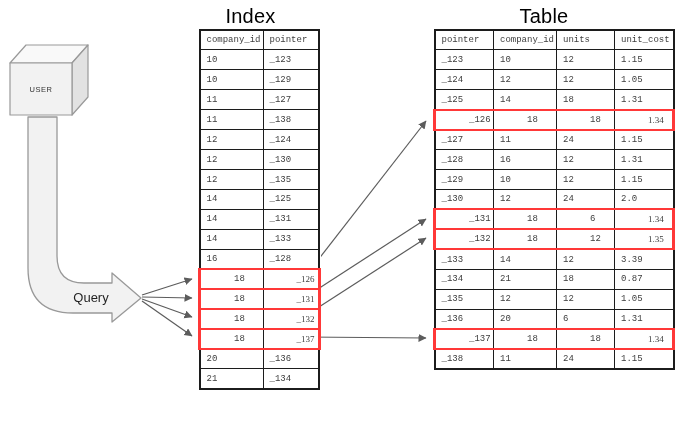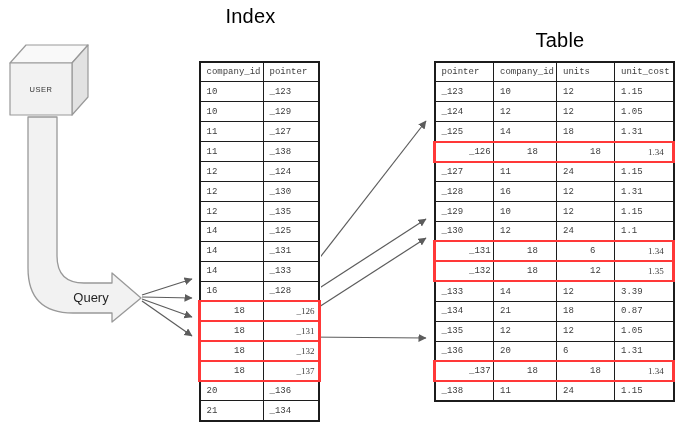--- a/index.html
+++ b/index.html
@@ -3,27 +3,27 @@
 <meta charset="utf-8">
 <style>
   html,body{margin:0;padding:0;background:#fff;}
   #canvas{position:relative;width:700px;height:429px;background:#fff;overflow:hidden;
           font-family:"Liberation Sans",sans-serif;}
   #diagram-svg{position:absolute;left:0;top:0;width:700px;height:429px;}
 
   .tbl-title{position:absolute;text-align:center;font-size:20px;color:#000;
              font-family:"Liberation Sans",sans-serif;letter-spacing:.2px;}
   #index-title{left:198px;top:5px;width:105px;}
-  #main-title{left:443px;top:5px;width:234px;margin-top:24px;}
+  #main-title{left:427px;top:5px;width:234px;}
 
   .tbl-wrap{position:absolute;}
   #index-wrap{left:198px;top:29px;}
   #main-wrap{left:433px;top:29px;}
 
-  table{border-collapse:collapse;table-layout:fixed;background:#fff;border:2px solid var(--table-border);margin-top:32px;}
+  table{border-collapse:collapse;table-layout:fixed;background:#fff;border:2px solid var(--table-border);}
   th,td{border:1.5px solid var(--table-border);
         font-family:"Liberation Mono","DejaVu Sans Mono",monospace;
         font-size:9px;font-weight:400;color:var(--cell-text);
         text-align:left;vertical-align:middle;
         padding:0 2px 0 6px;height:19.95px;box-sizing:border-box;
         overflow:hidden;white-space:nowrap;}
   tr.hl>td{border-top:2px solid var(--highlight);border-bottom:2px solid var(--highlight);padding-left:33px;}
   tr.hl>td:first-child{border-left:3px solid var(--highlight);}
   tr.hl>td:last-child{border-right:3px solid var(--highlight);font-family:Liberation Serif, serif;}
 
@@ -212,21 +212,21 @@
           <tr>
             <td>_129</td>
             <td>10</td>
             <td>12</td>
             <td>1.15</td>
           </tr>
           <tr>
             <td>_130</td>
             <td>12</td>
             <td>24</td>
-            <td>1.1</td>
+            <td>2.0</td>
           </tr>
           <tr class="hl">
             <td>_131</td>
             <td>18</td>
             <td>6</td>
             <td>1.34</td>
           </tr>
           <tr class="hl">
             <td>_132</td>
             <td>18</td>

